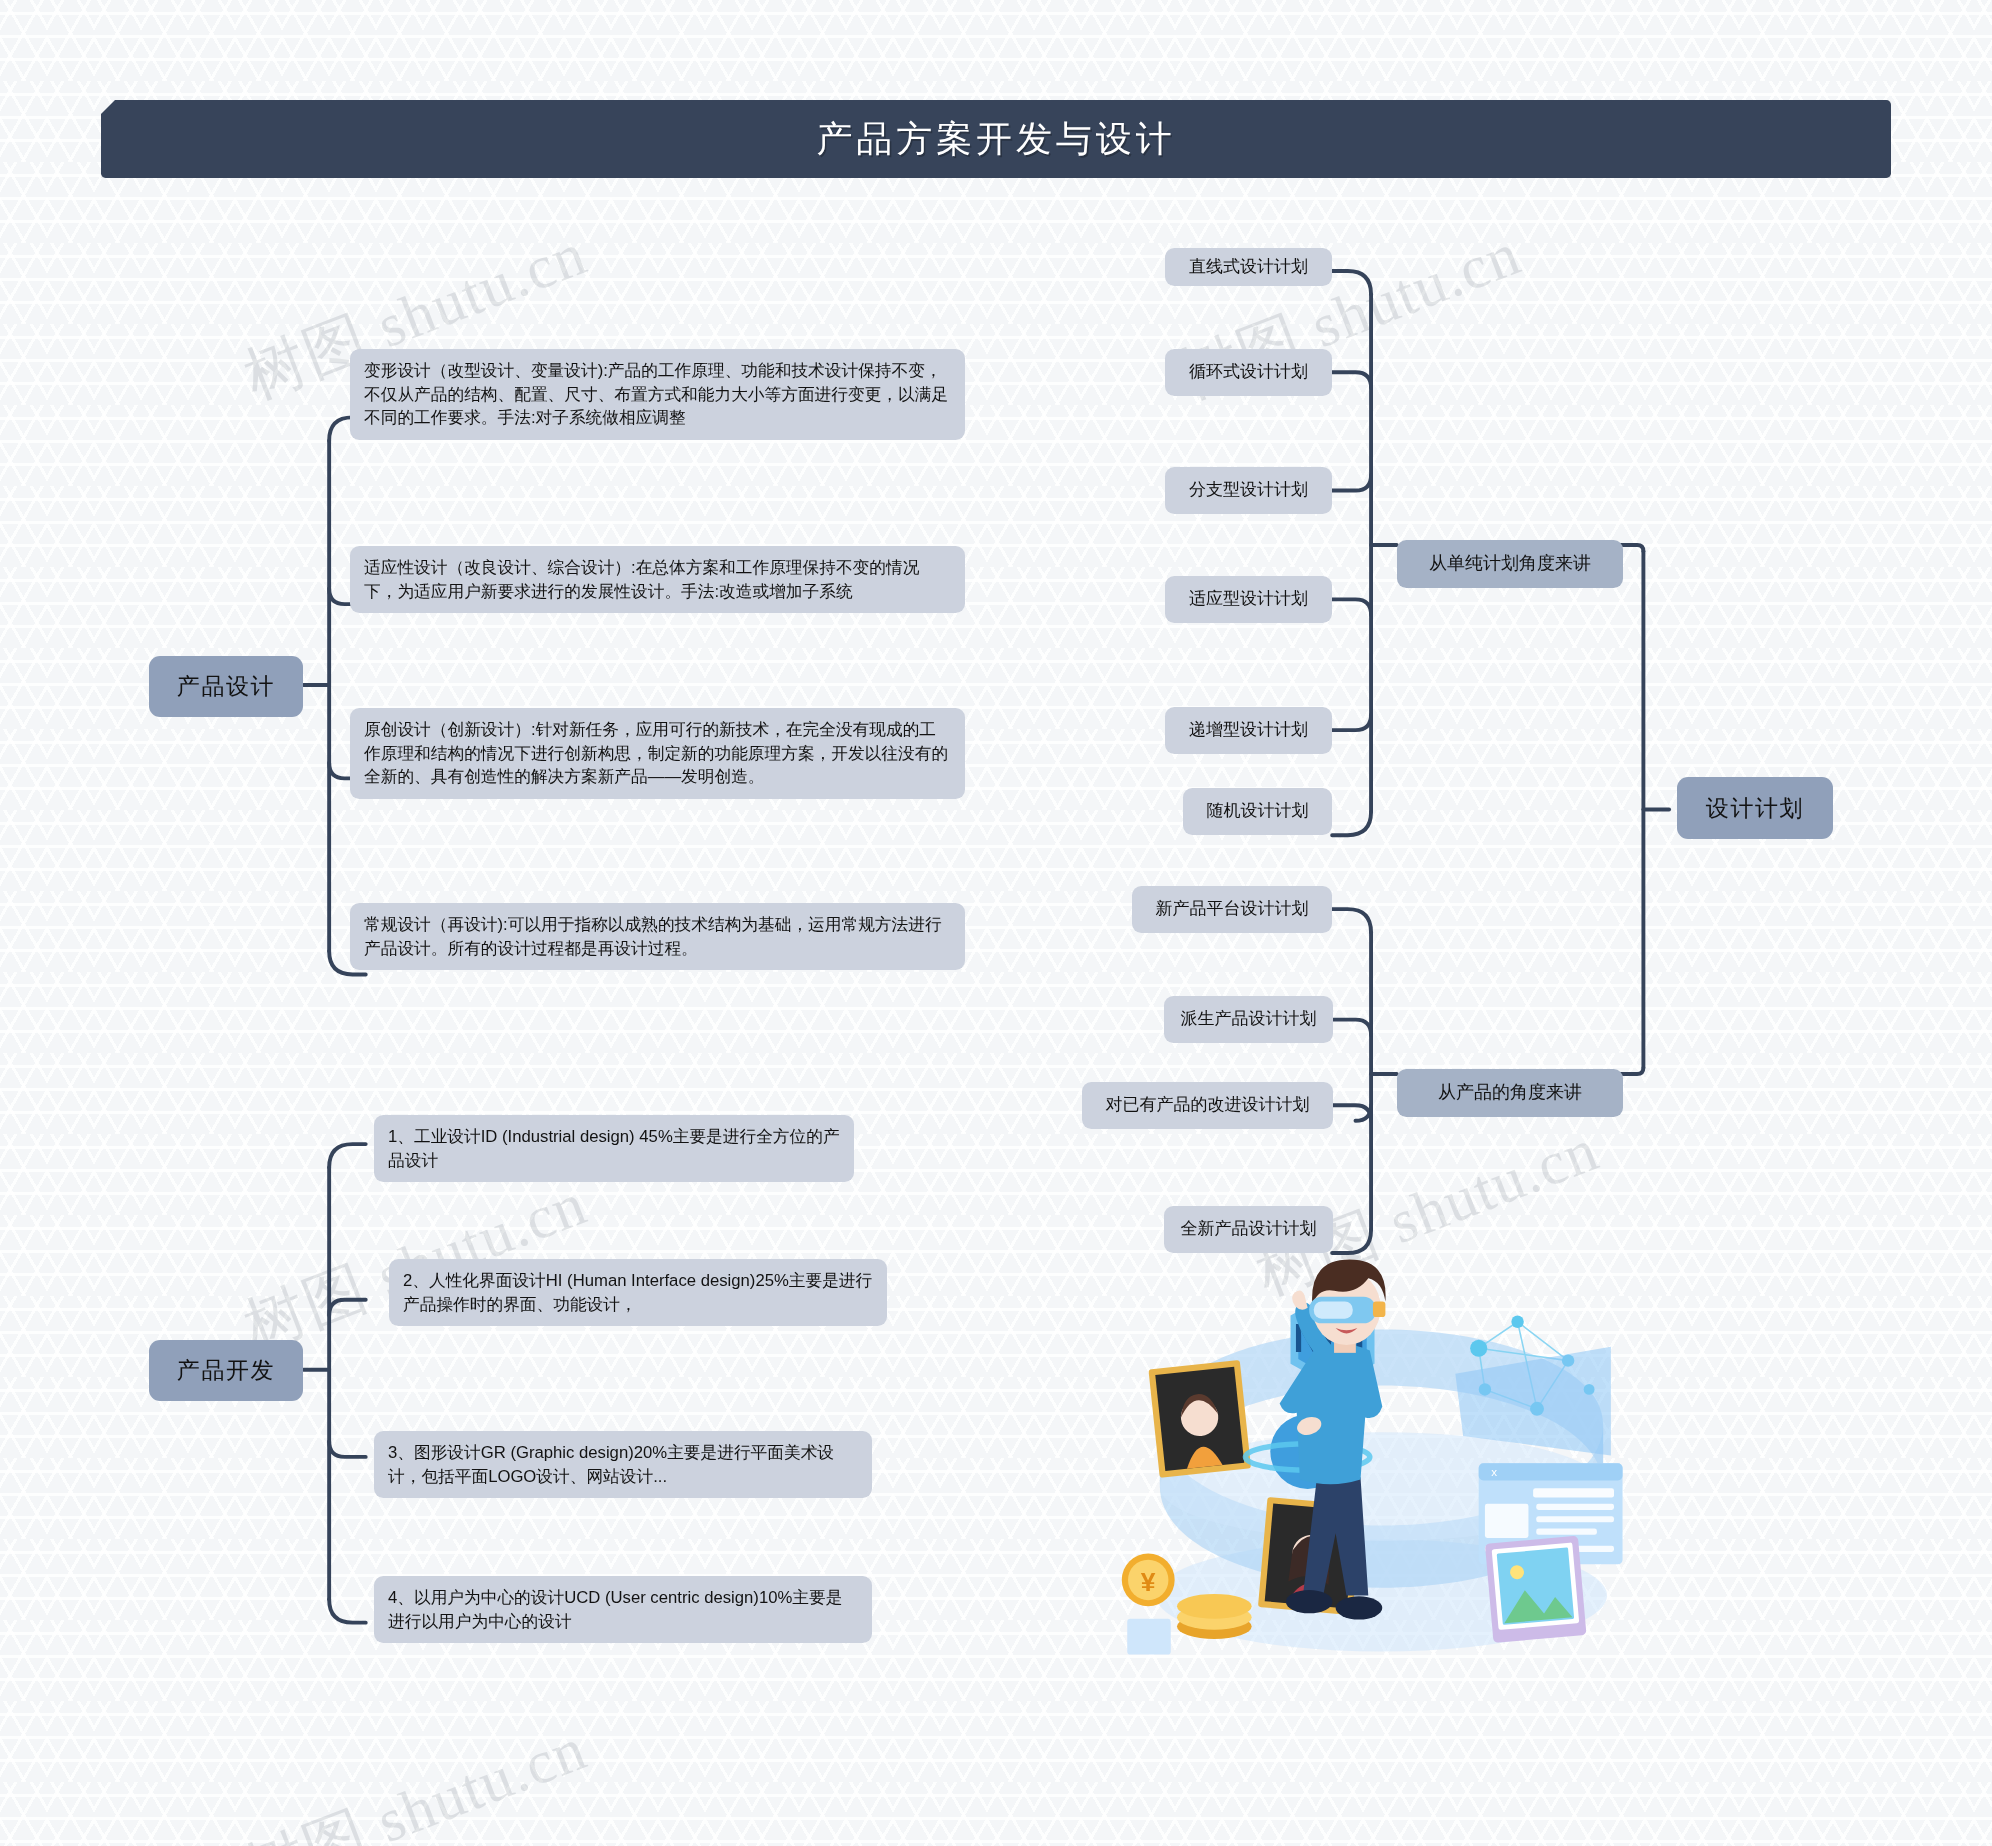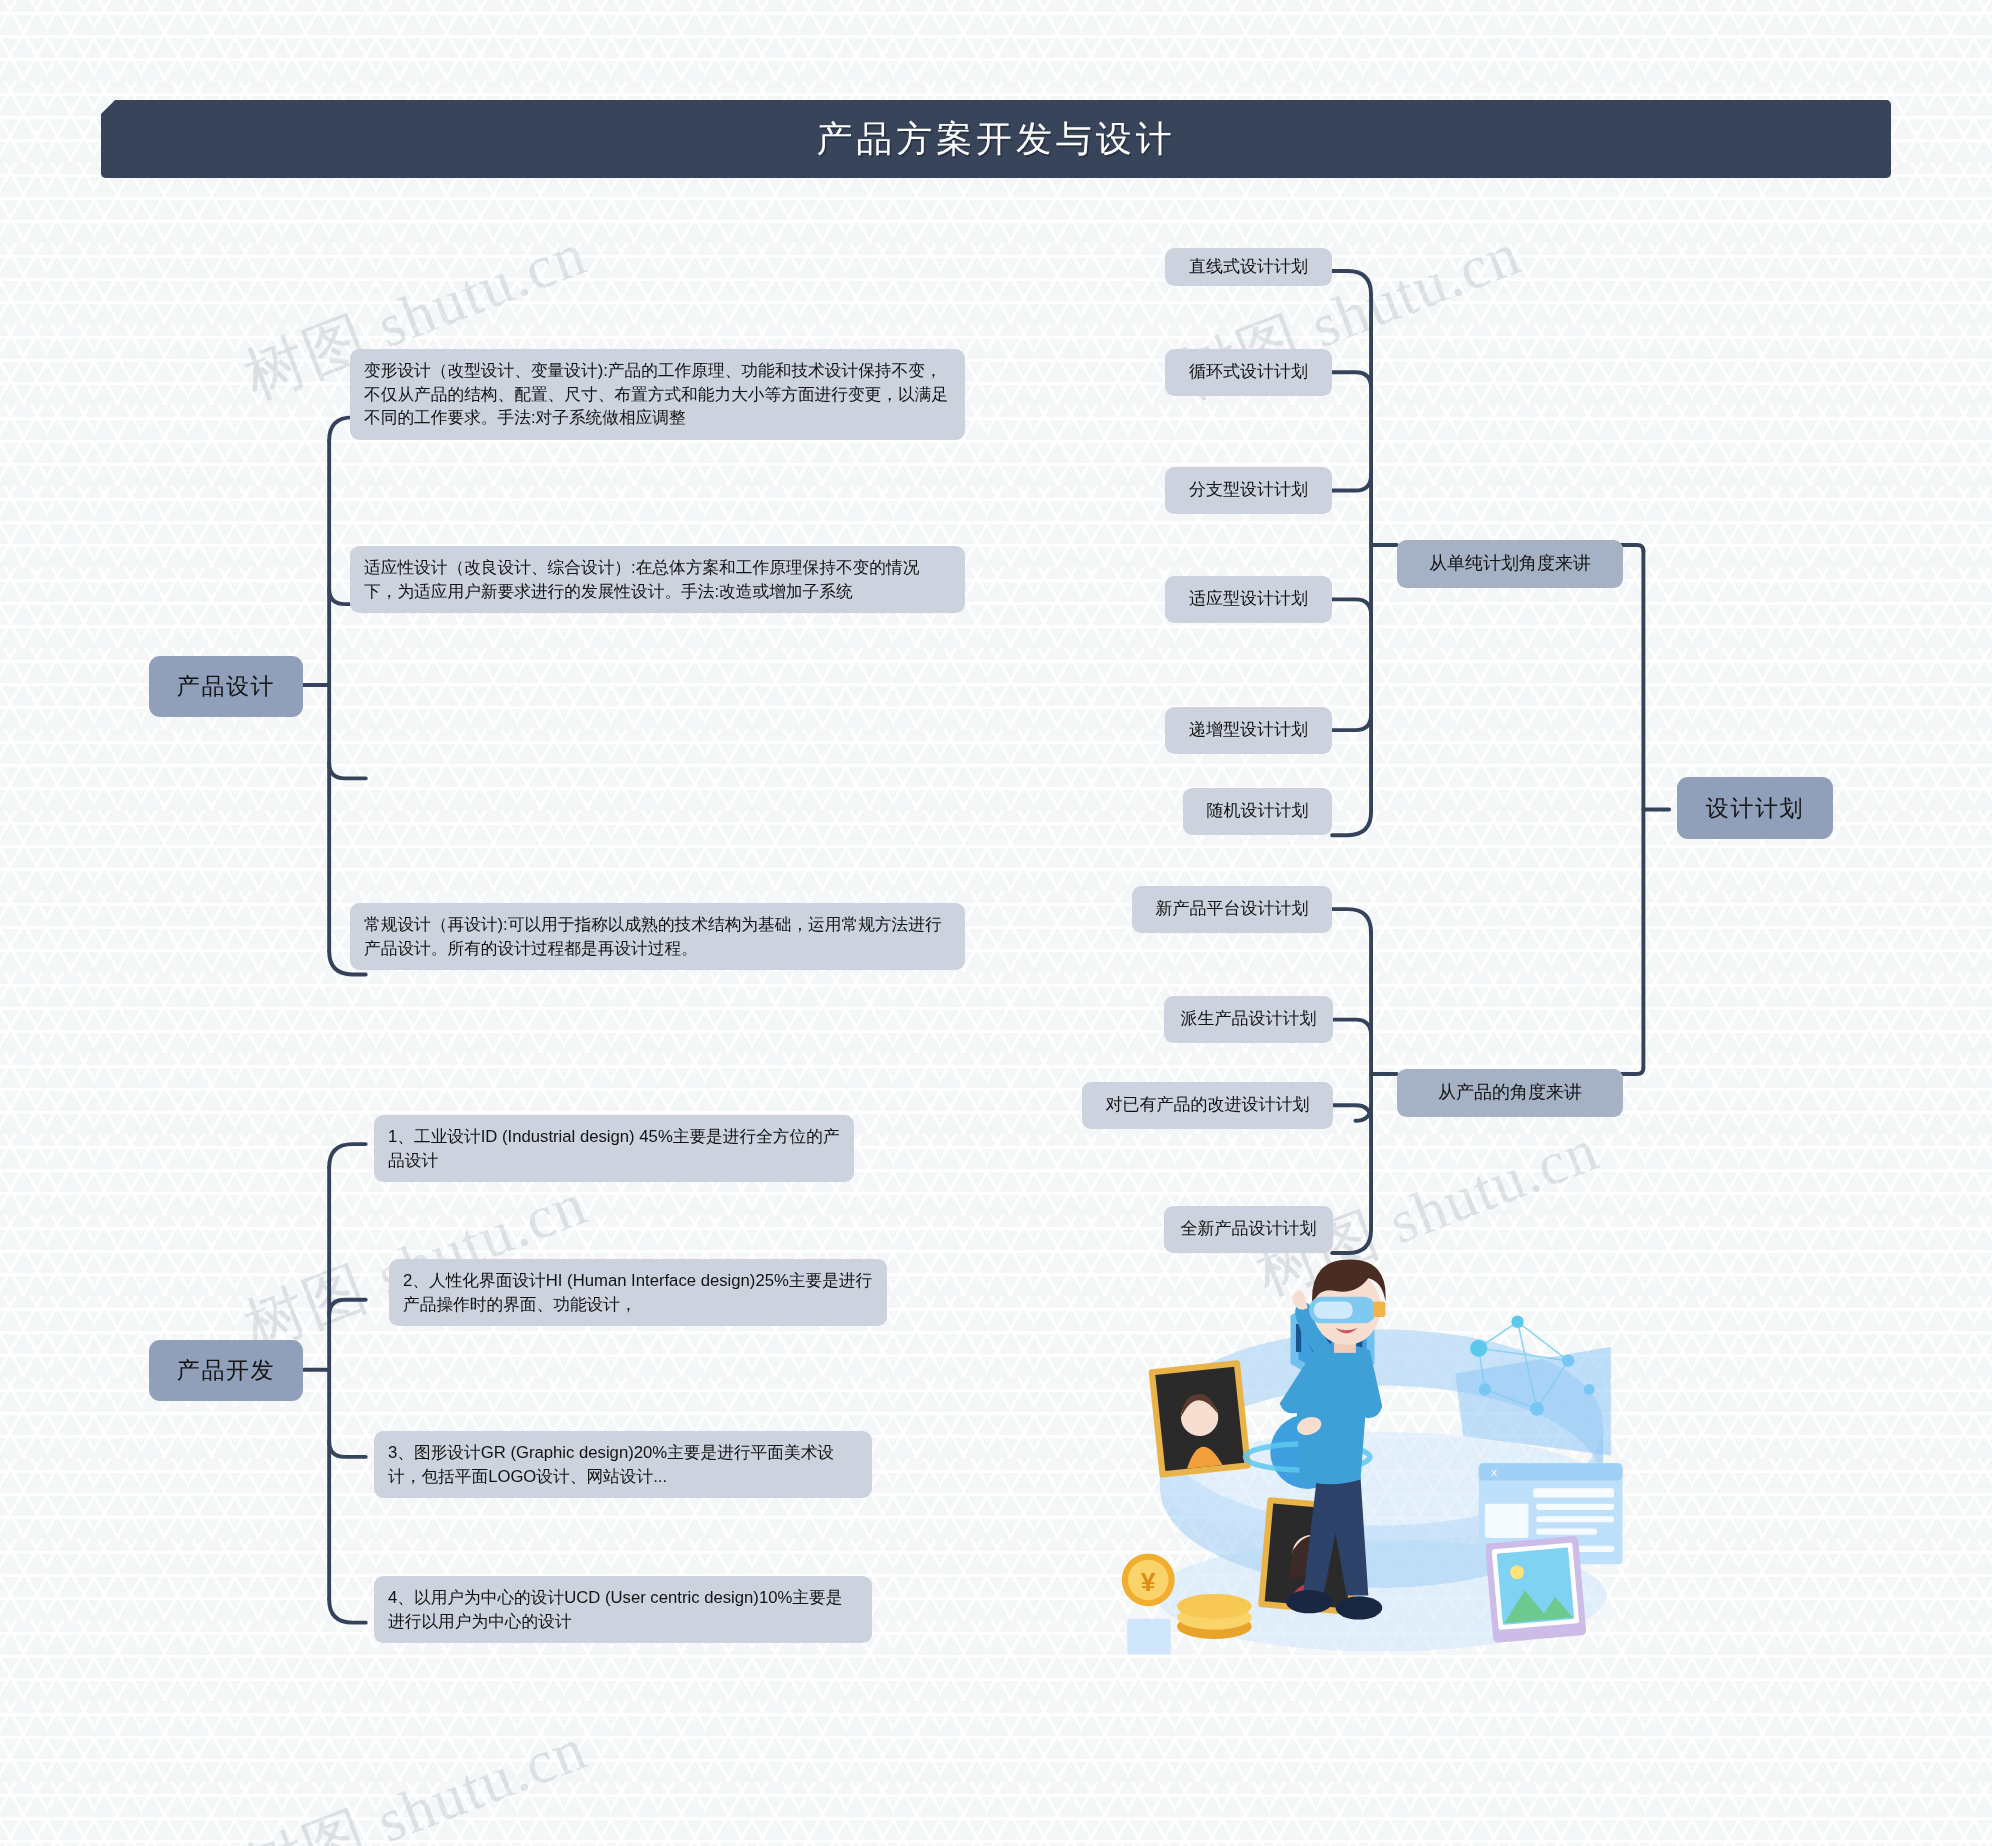--- a/index.html
+++ b/index.html
@@ -152,20 +152,23 @@
   <div class="node root" style="left:149px; top:656px; width:154px; height:61px;">
     <span>产品设计</span>
   </div>
 
   <div class="node leaf" style="left:350px; top:546px; width:615px;">
     <span>适应性设计（改良设计、综合设计）:在总体方案和工作原理保持不变的情况下，为适应用户新要求进行的发展性设计。手法:改造或增加子系统</span>
   </div>
   <div class="node leaf" style="left:350px; top:349px; width:615px;">
     <span>变形设计（改型设计、变量设计):产品的工作原理、功能和技术设计保持不变，不仅从产品的结构、配置、尺寸、布置方式和能力大小等方面进行变更，以满足不同的工作要求。手法:对子系统做相应调整</span>
   </div>
+  <div class="node leaf" style="left:350px; top:708px; width:615px;">
+    <span>原创设计（创新设计）:针对新任务，应用可行的新技术，在完全没有现成的工作原理和结构的情况下进行创新构思，制定新的功能原理方案，开发以往没有的全新的、具有创造性的解决方案新产品——发明创造。</span>
+  </div>
   <div class="node leaf" style="left:350px; top:903px; width:615px;">
     <span>常规设计（再设计):可以用于指称以成熟的技术结构为基础，运用常规方法进行产品设计。所有的设计过程都是再设计过程。</span>
   </div>
 
   <div class="node root" style="left:149px; top:1340px; width:154px; height:61px;">
     <span>产品开发</span>
   </div>
 
   <div class="node leaf" style="left:374px; top:1115px; width:480px;">
     <span>1、工业设计ID (Industrial design) 45%主要是进行全方位的产品设计</span>

